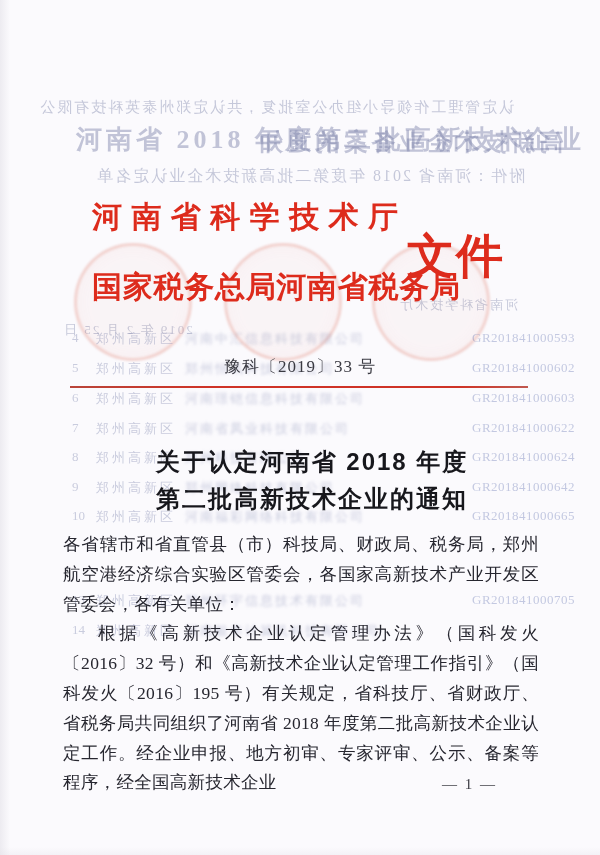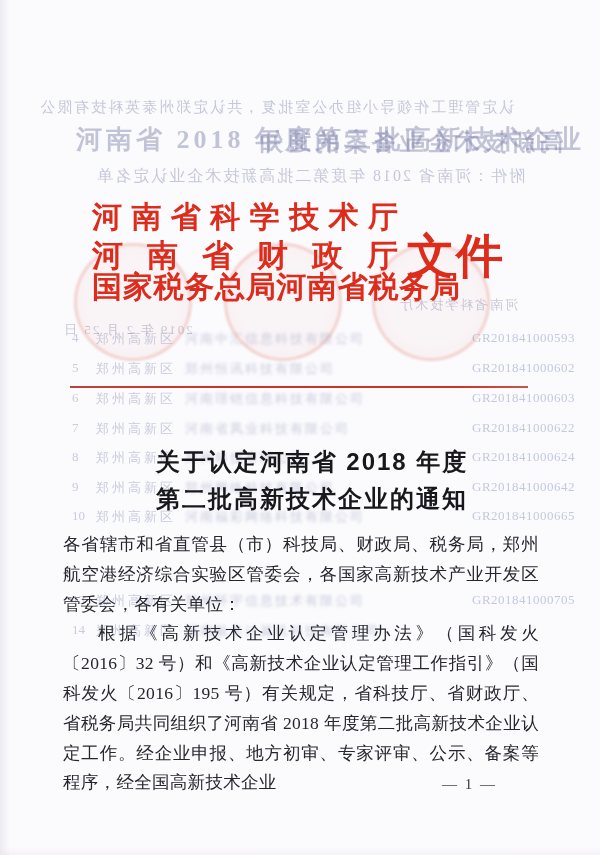--- a/index.html
+++ b/index.html
@@ -123,26 +123,26 @@
         <span class="greg">郑州高新区</span>
         <span class="gco">河南银丰计算机科技有限公司</span>
         <span class="gcert"></span>
       </div>
     </div>
 
   <div class="content">
 
     <div class="agency agency-1">河南省科学技术厅</div>
 
-    <div class="agency agency-2">河南省财政厅</div>
 
     <div class="wenjian">文件</div>
 
     <div class="agency agency-3">国家税务总局河南省税务局</div>
 
+    <div class="docnum">豫科〔2019〕33 号</div>
 
     <div class="redline"></div>
 
     <div class="doc-title t1">关于认定河南省 2018 年度</div>
 
     <div class="doc-title t2">第二批高新技术企业的通知</div>
 
     <div class="doc-body">
       <p>各省辖市和省直管县（市）科技局、财政局、税务局，郑州航空港经济综合实验区管委会，各国家高新技术产业开发区管委会，各有关单位：</p>
       <p class="indent">根据《高新技术企业认定管理办法》（国科发火〔2016〕32 号）和《高新技术企业认定管理工作指引》（国科发火〔2016〕195 号）有关规定，省科技厅、省财政厅、省税务局共同组织了河南省 2018 年度第二批高新技术企业认定工作。经企业申报、地方初审、专家评审、公示、备案等程序，经全国高新技术企业</p>

